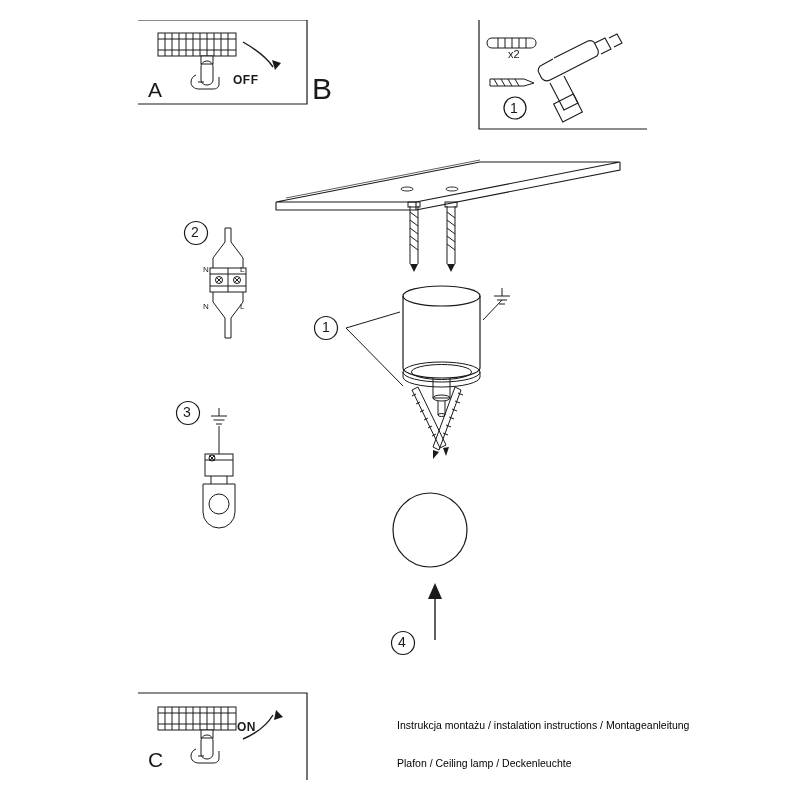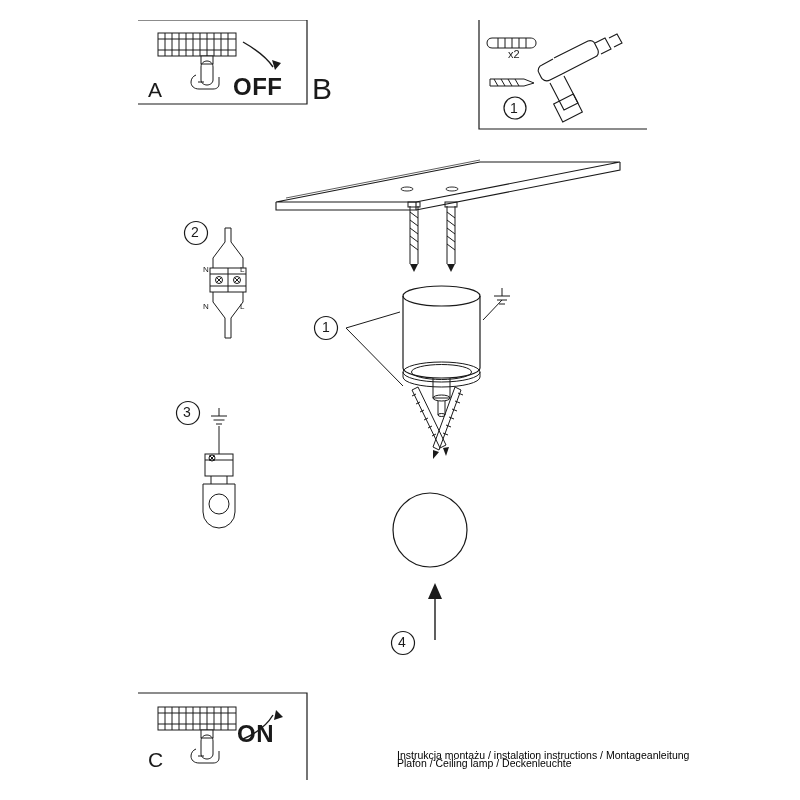--- a/index.html
+++ b/index.html
@@ -23,21 +23,21 @@
   .label-A, .label-C {
     font-size: 21px;
     font-weight: 400;
     letter-spacing: 0.5px;
   }
   .label-B {
     font-size: 30px;
     font-weight: 400;
   }
   .onoff {
-    font-size: 24px;
+    font-size: 12px;
     font-weight: 700;
     letter-spacing: 0.5px;
   }
   .x2 {
     font-size: 11px;
     font-weight: 400;
   }
   .footer-text {
     font-size: 10.5px;
     line-height: 14px;
@@ -312,16 +312,16 @@
         <path d="M60 64 l6 0"></path>
       </g>
 
       <path d="M105 47 c14 -6 24 -14 30 -24" fill="none" stroke="#1a1a1a" stroke-width="1.4"></path>
       <path d="M138 18 l-2 10 l9 -3 z" fill="#1a1a1a"></path>
     </svg>
   </div>
   <div class="abs label-C" style="left:148px; top:748px;">C</div>
   <div class="abs onoff" style="left:237px; top:720px;">ON</div>
 
-  <div class="abs footer-text" style="left:397px; top:748px;">Instrukcja montażu / instalation instructions / Montageanleitung</div>
+  <div class="abs footer-text" style="left:397px; top:718px;">Instrukcja montażu / instalation instructions / Montageanleitung</div>
   <div class="abs footer-text" style="left:397px; top:756px;">Plafon / Ceiling lamp / Deckenleuchte</div>
 
 </div>
 
 </body></html>

